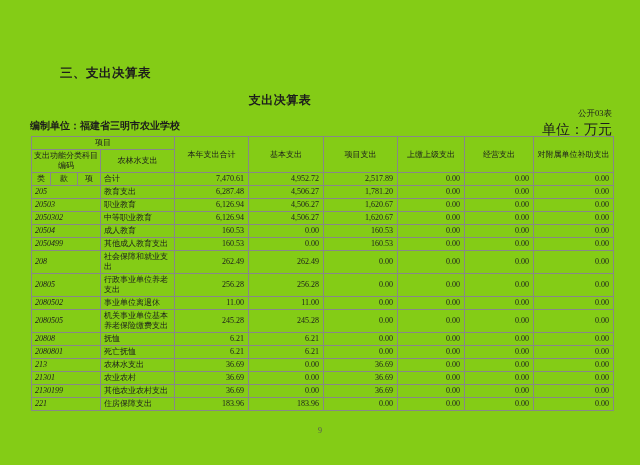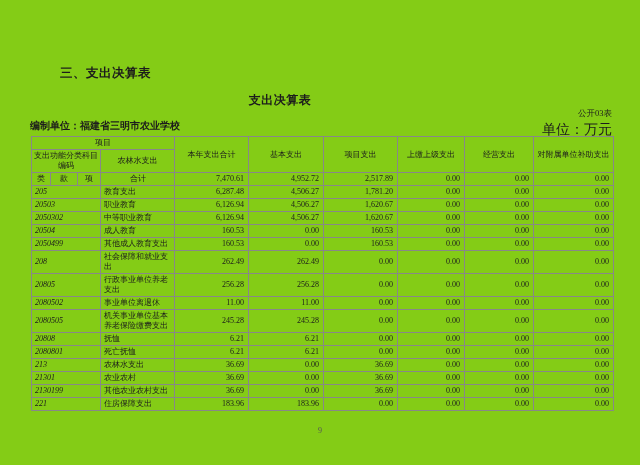--- a/index.html
+++ b/index.html
@@ -37,21 +37,21 @@
     font-size:8px;font-weight:normal;
     line-height:1.25;padding:1px 2px;
     overflow:hidden;word-break:break-all;
   }
   .report thead th{text-align:center;vertical-align:middle;}
   .report tr{height:13px;}
   .report tr.hdr2{height:21px;}
   .report td.lvl{text-align:center;}
   .report td.code{text-align:left;padding-left:3px;font-style:italic;}
   .report td.name{text-align:left;padding-left:3px;}
-  .report td.name-center{text-align:center;}
+  .report td.name-center{}
   .report td.num{text-align:right;padding-right:4px;}
 
   .page-number{
     position:absolute;left:0;width:640px;top:426px;
     text-align:center;font-size:8px;color:#555;
   }
 </style>
 </head>
 <body>
 

